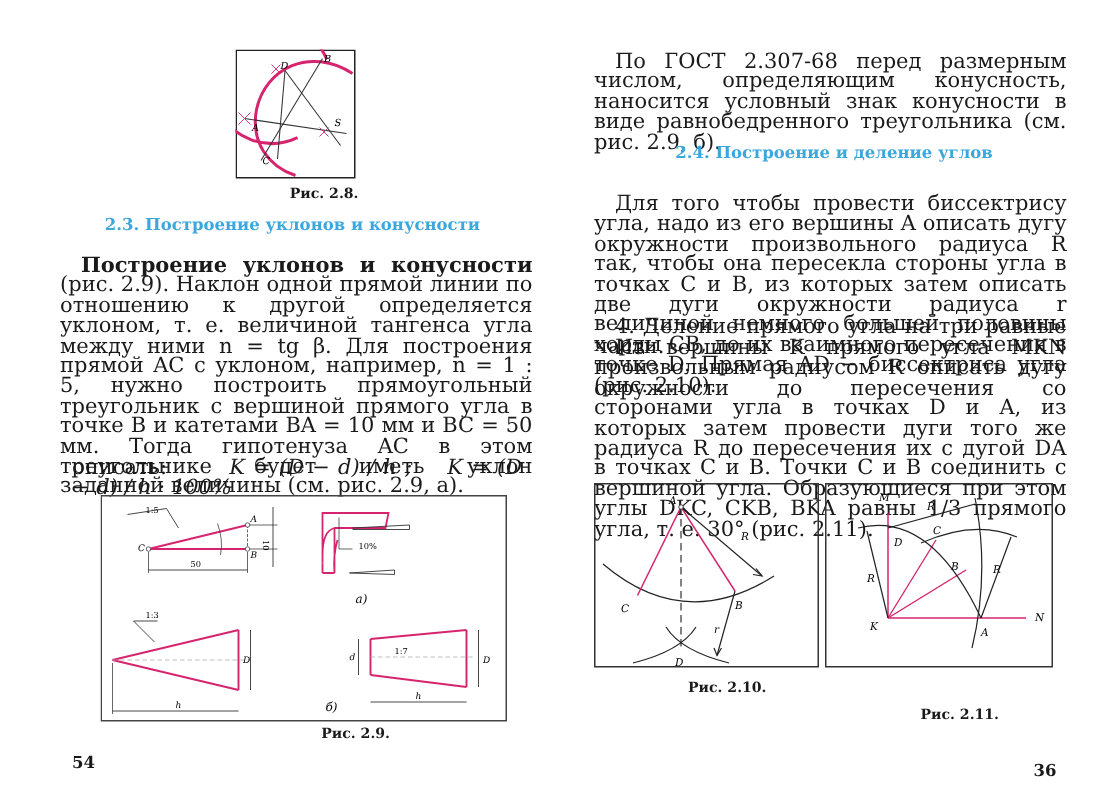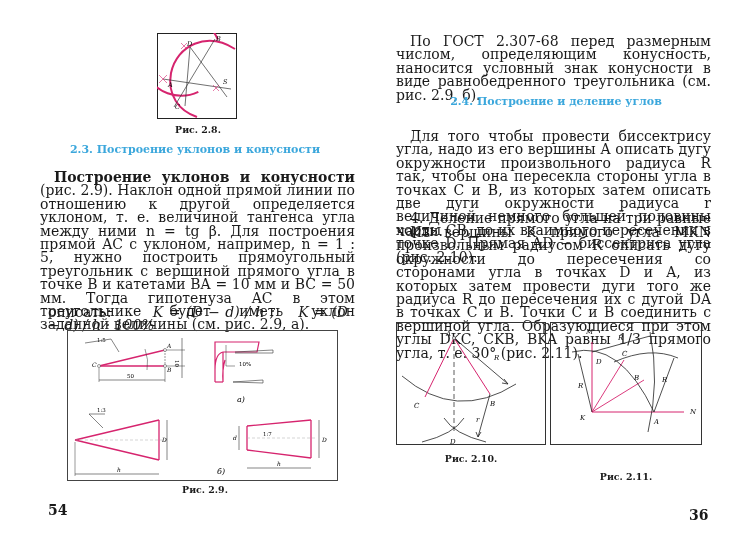--- a/index.html
+++ b/index.html
@@ -4,22 +4,22 @@
 <style>
   html, body { margin:0; padding:0; background:#fff; }
   body { width:742px; height:540px; position:relative; overflow:hidden;
          font-family:"DejaVu Serif", serif; color:#1a1a1a; }
   .page { position:absolute; top:0; height:540px; }
   .left { left:0; width:371px; }
   .right { left:371px; width:371px; }
   .p { position:absolute; font-size:14px; line-height:13.4px; text-align:justify; margin:0; }
   .p .ind { padding-left:14px; }
   .hd { position:absolute; font-size:11px; font-weight:bold; color:#3ba7dc; text-align:center; }
-  .cap { position:absolute; font-size:9.4px; font-weight:bold; text-align:center; }
-  .pg { position:absolute; font-size:14px; font-weight:bold; }
+  .cap { position:absolute; font-size:9.4px; font-weight:bold; text-align:right; }
+  .pg { position:absolute; font-size:11px; font-weight:bold; }
   svg text { font-family:"DejaVu Serif", serif; }
   .fig { position:absolute; }
 </style>
 </head>
 <body>
 
 <div class="page left">
 
   <svg class="fig" style="left:157px;top:33px" width="82" height="88" viewBox="0 0 82 88">
     <rect x="0.5" y="0.5" width="79" height="85" fill="none" stroke="#222" stroke-width="1"></rect>

